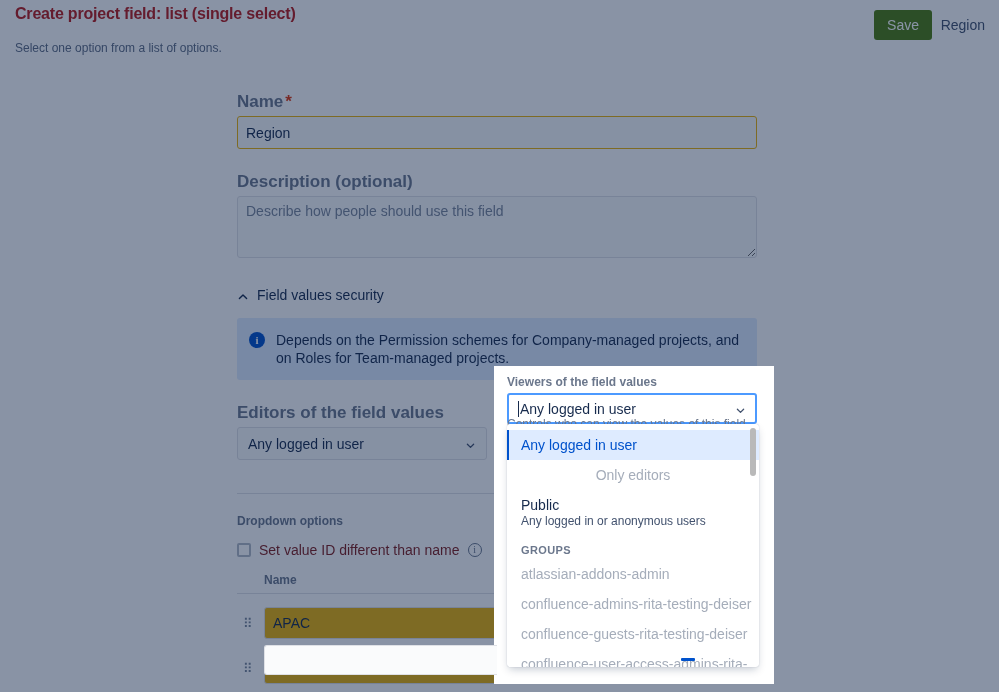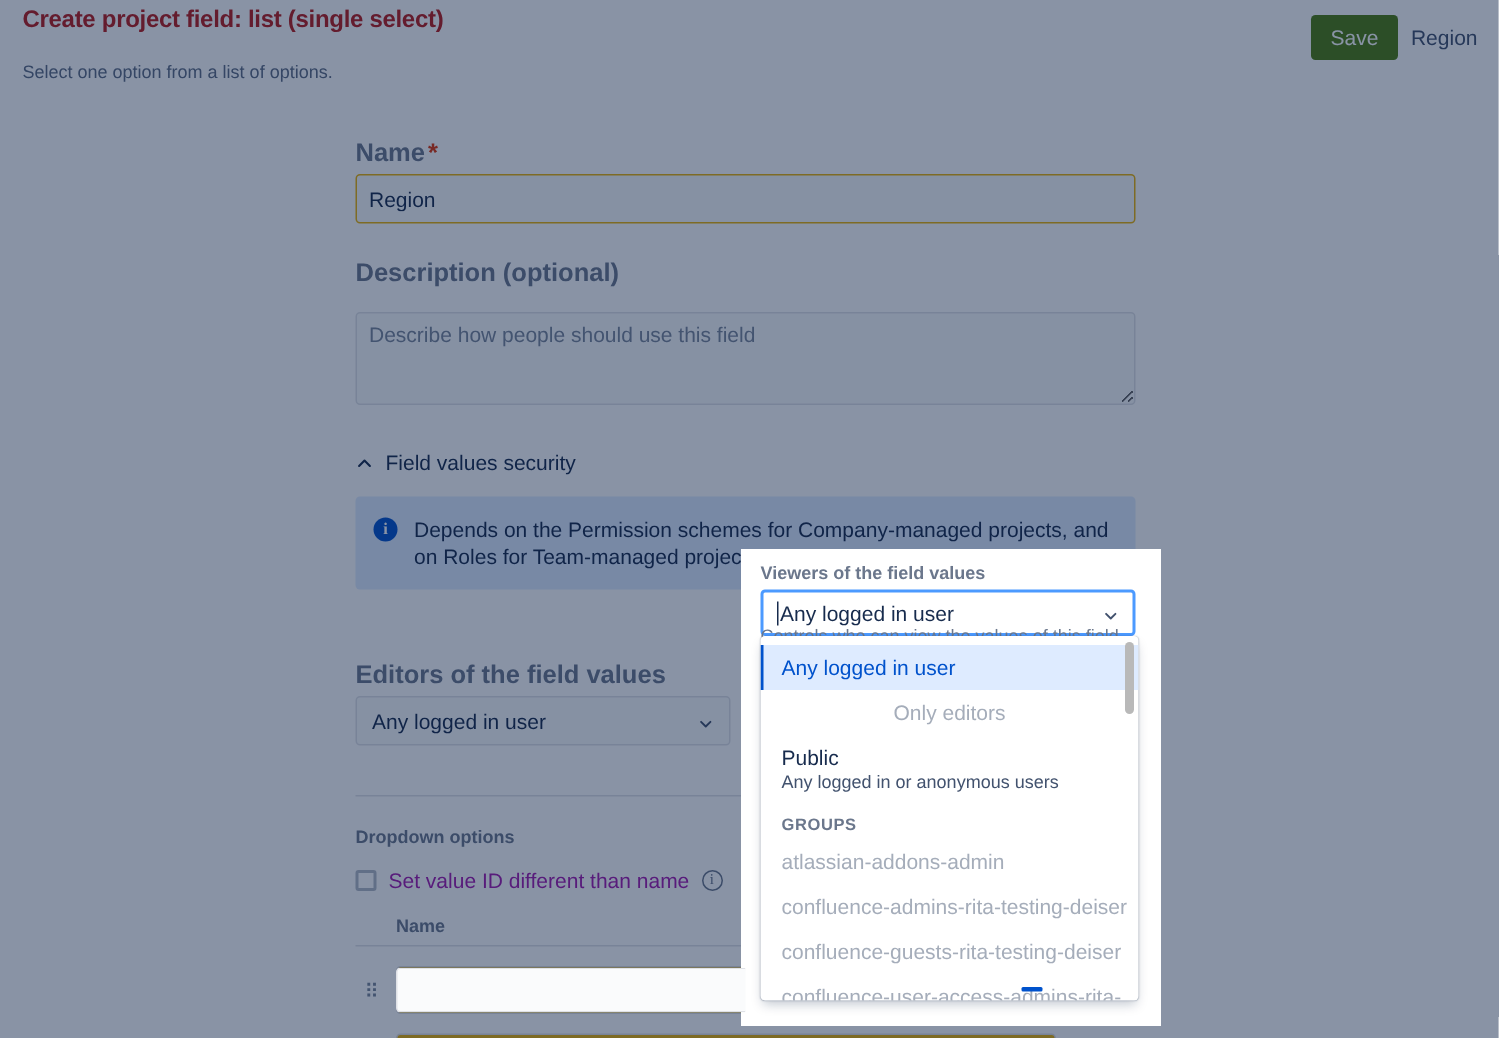--- a/index.html
+++ b/index.html
@@ -54,21 +54,21 @@
   .req { color: #de350b; margin-left: 2px; }
 
   .inp {
     width: 520px; height: 33px;
     border: 1px solid #eab308; border-radius: 3px;
     background: #fafbfc; color: #172b4d;
     font-family: "Liberation Sans", sans-serif; font-size: 14px;
     padding: 0 8px; outline: none;
   }
   .ta {
-    width: 520px; height: 62px; margin-top: 12px;
+    width: 520px; height: 62px; margin-top: 0;
     border: 1px solid #dfe1e6; border-radius: 3px;
     background: #fafbfc; color: #172b4d;
     font-family: "Liberation Sans", sans-serif; font-size: 14px;
     padding: 6px 8px; resize: vertical; outline: none;
   }
   .ta::placeholder { color: #7a869a; }
 
   .gap-a { height: 23px; }
 
   
@@ -88,41 +88,41 @@
   .info-ic {
     flex: 0 0 16px; width: 16px; height: 16px; margin-top: 1px;
     border-radius: 50%; background: #0052cc; color: #fff;
     font-size: 11px; font-weight: 700; line-height: 16px; text-align: center;
     font-family: "Liberation Serif", serif;
   }
   .info-tx { font-size: 14px; line-height: 18px; color: #172b4d; }
 
   
   .cols { display: flex; gap: 20px; margin-top: 23px; }
-  .col { width: 250px; margin-top: 24px; }
+  .col { width: 250px; }
   .sel {
     margin-top: 4px; width: 250px; height: 33px;
     border: 1px solid #dfe1e6; border-radius: 3px;
     background: #fafbfc; color: #172b4d;
     font-size: 14px; padding: 0 10px;
     display: flex; align-items: center; justify-content: space-between;
     cursor: pointer;
   }
   .cv { width: 11px; height: 11px; flex: 0 0 11px; }
 
   .divider { margin-top: 33px; width: 520px; height: 1px; background: #dfe1e6; }
 
   .dd-label { margin-top: 20px; font-size: 12px; font-weight: 600; color: #6b778c; }
 
   .cbrow { display: flex; align-items: center; gap: 8px; margin-top: 14px; }
   .cbox {
     width: 14px; height: 14px; border: 2px solid #b3bac5;
     border-radius: 2px; background: #fff; cursor: pointer;
   }
-  .cblabel { font-size: 14px; color: #a21caf; }
+  .cblabel { font-size: 14px; color: #7f1d1d; }
   .i-ic {
     width: 14px; height: 14px; border: 1px solid #6b778c; border-radius: 50%;
     color: #6b778c; font-size: 10px; line-height: 12px; text-align: center;
     font-family: "Liberation Serif", serif; cursor: pointer;
   }
 
   .thead { display: flex; margin-top: 15px; padding-left: 27px; }
   .th { font-size: 12px; font-weight: 600; color: #6b778c; }
   .thline { margin-top: 6px; width: 520px; height: 1px; background: #dfe1e6; }
 

